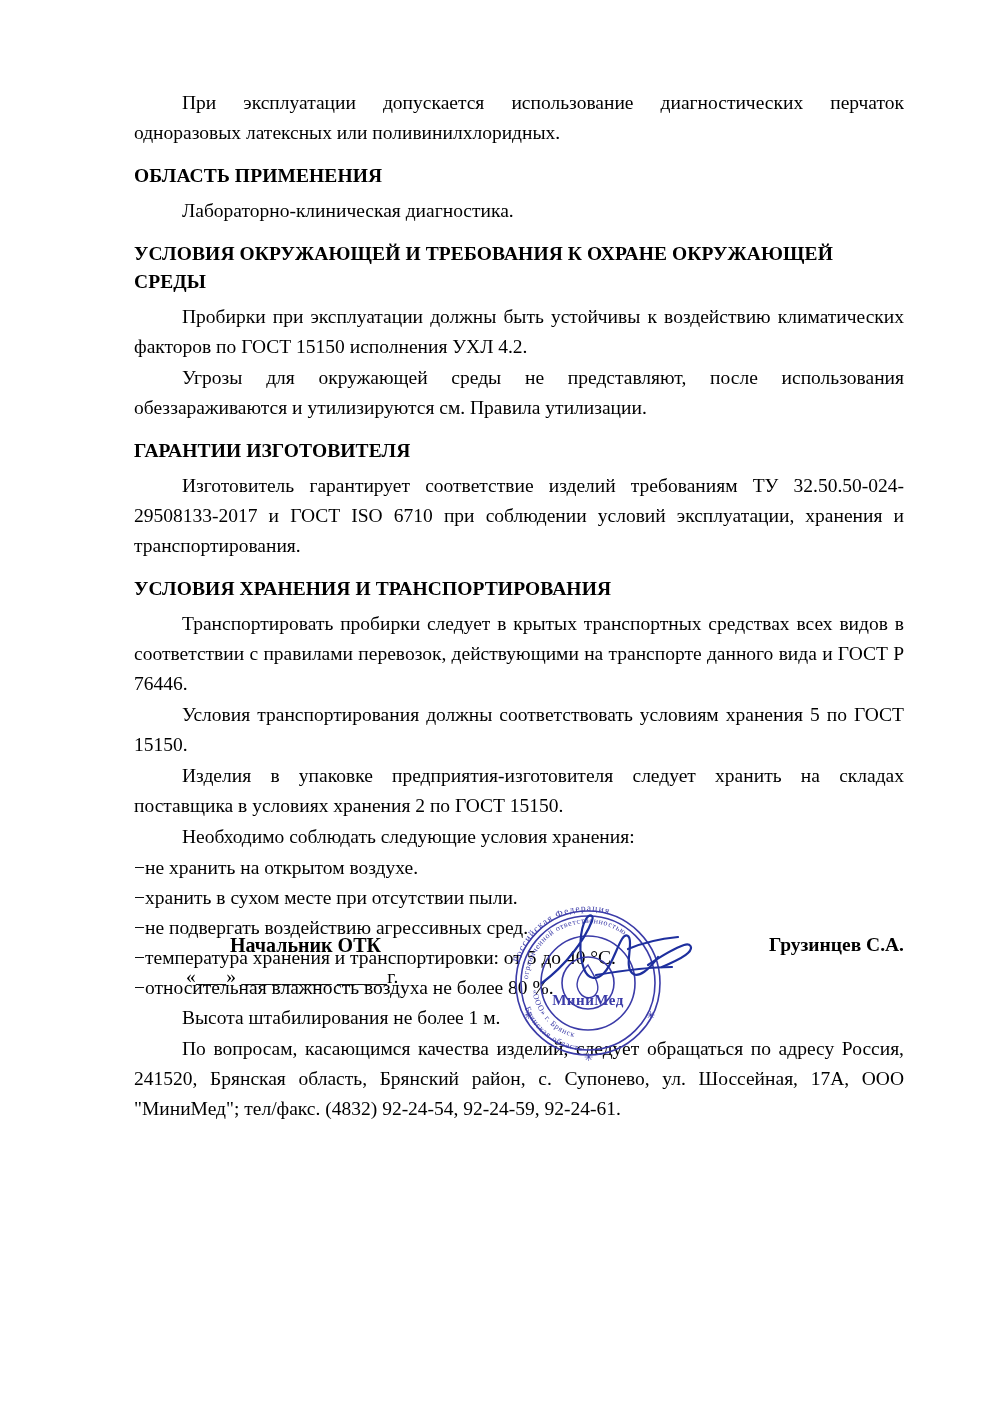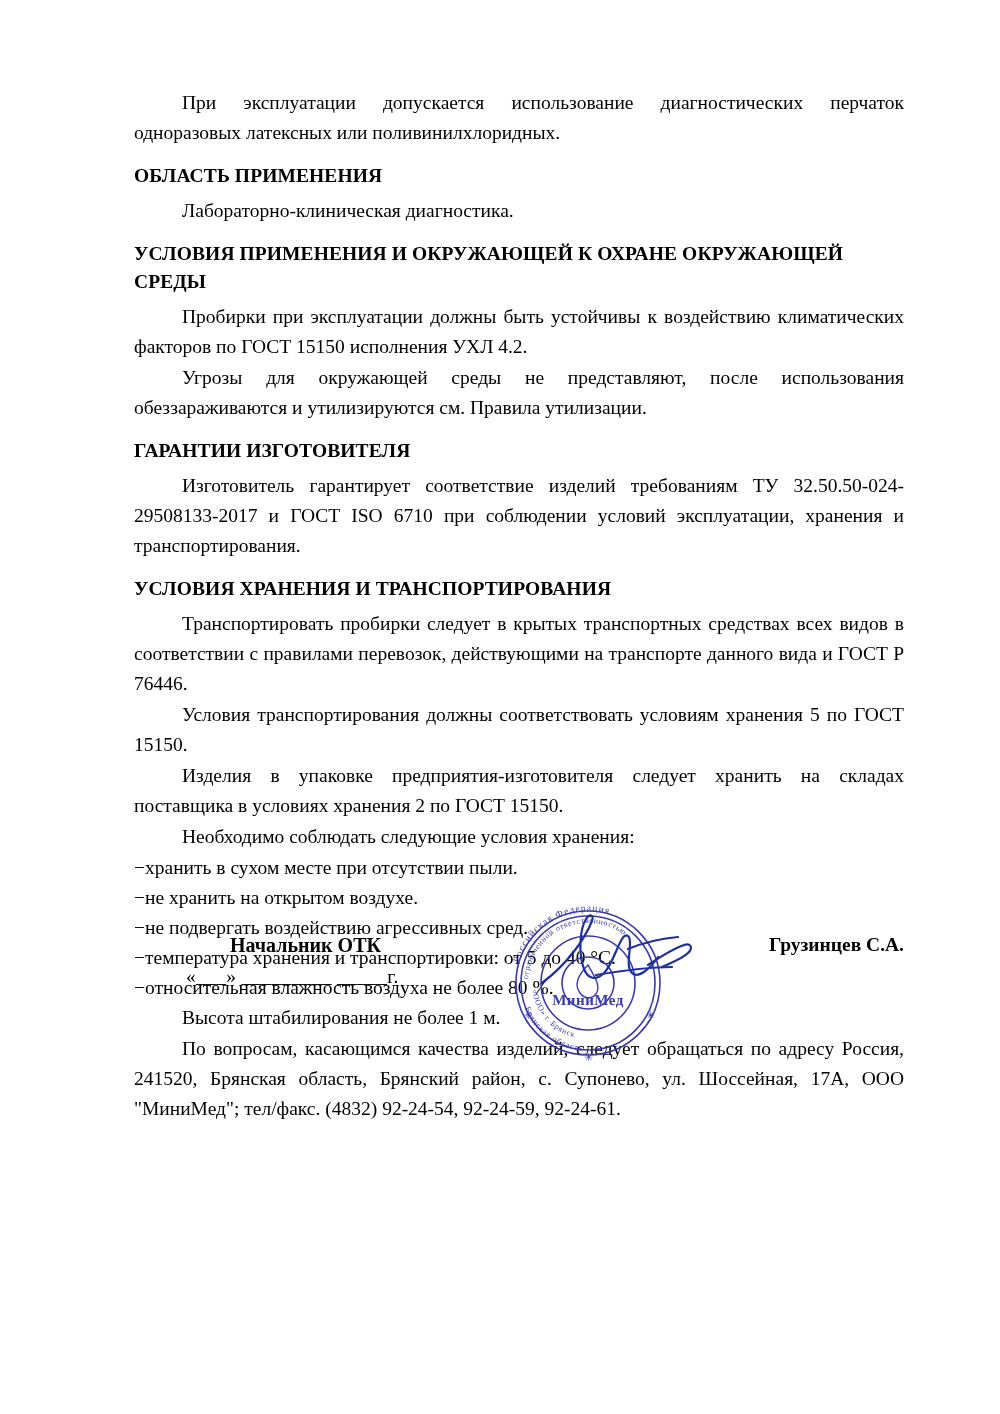--- a/index.html
+++ b/index.html
@@ -108,32 +108,32 @@
 </style>
 </head>
 <body>
 
 <div class="page">
 
   <div class="content">
     <p class="indent">При эксплуатации допускается использование диагностических перчаток одноразовых латексных или поливинилхлоридных.</p>
     <h2>ОБЛАСТЬ ПРИМЕНЕНИЯ</h2>
     <p class="indent">Лабораторно-клиническая диагностика.</p>
-    <h2>УСЛОВИЯ ПРИМЕНЕНИЯ И ОКРУЖАЮЩЕЙ К ОХРАНЕ ОКРУЖАЮЩЕЙ СРЕДЫ</h2>
+    <h2>УСЛОВИЯ ОКРУЖАЮЩЕЙ И ТРЕБОВАНИЯ К ОХРАНЕ ОКРУЖАЮЩЕЙ СРЕДЫ</h2>
     <p class="indent">Пробирки при эксплуатации должны быть устойчивы к воздействию климатических факторов по ГОСТ 15150 исполнения УХЛ 4.2.</p>
     <p class="indent">Угрозы для окружающей среды не представляют, после использования обеззараживаются и утилизируются см. Правила утилизации.</p>
     <h2>ГАРАНТИИ ИЗГОТОВИТЕЛЯ</h2>
     <p class="indent">Изготовитель гарантирует соответствие изделий требованиям ТУ 32.50.50-024-29508133-2017 и ГОСТ ISO 6710 при соблюдении условий эксплуатации, хранения и транспортирования.</p>
     <h2>УСЛОВИЯ ХРАНЕНИЯ И ТРАНСПОРТИРОВАНИЯ</h2>
     <p class="indent">Транспортировать пробирки следует в крытых транспортных средствах всех видов в соответствии с правилами перевозок, действующими на транспорте данного вида и ГОСТ Р 76446.</p>
     <p class="indent">Условия транспортирования должны соответствовать условиям хранения 5 по ГОСТ 15150.</p>
     <p class="indent">Изделия в упаковке предприятия-изготовителя следует хранить на складах поставщика в условиях хранения 2 по ГОСТ 15150.</p>
     <p class="indent">Необходимо соблюдать следующие условия хранения:</p>
+    <p class="dash-item">−не хранить на открытом воздухе.</p>
     <p class="dash-item">−хранить в сухом месте при отсутствии пыли.</p>
-    <p class="dash-item">−не хранить на открытом воздухе.</p>
     <p class="dash-item">−не подвергать воздействию агрессивных сред.</p>
     <p class="dash-item">−температура хранения и транспортировки: от 5 до 40 °С.</p>
     <p class="dash-item">−относительная влажность воздуха не более 80 %.</p>
     <p class="indent">Высота штабилирования не более 1 м.</p>
     <p class="indent">По вопросам, касающимся качества изделий, следует обращаться по адресу Россия, 241520, Брянская область, Брянский район, с. Супонево, ул. Шоссейная, 17А, ООО "МиниМед"; тел/факс. (4832) 92-24-54, 92-24-59, 92-24-61.</p>
   </div>
 
   <div class="sig-block">
     <div class="sig-left">Начальник ОТК</div>
     <div class="sig-date">«___» _________  _____г.</div>

